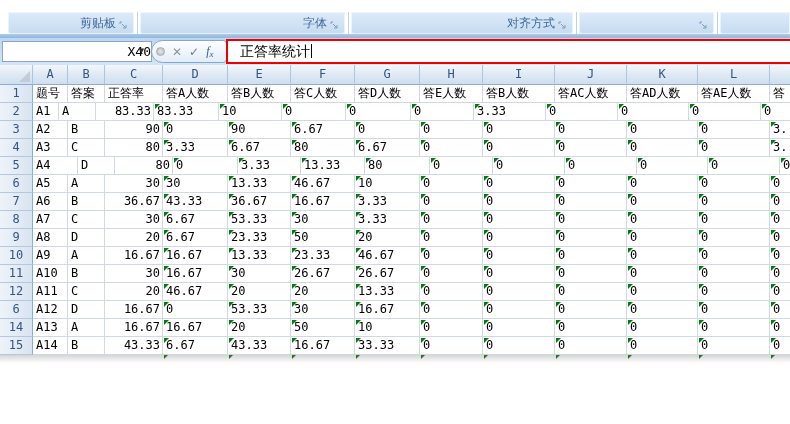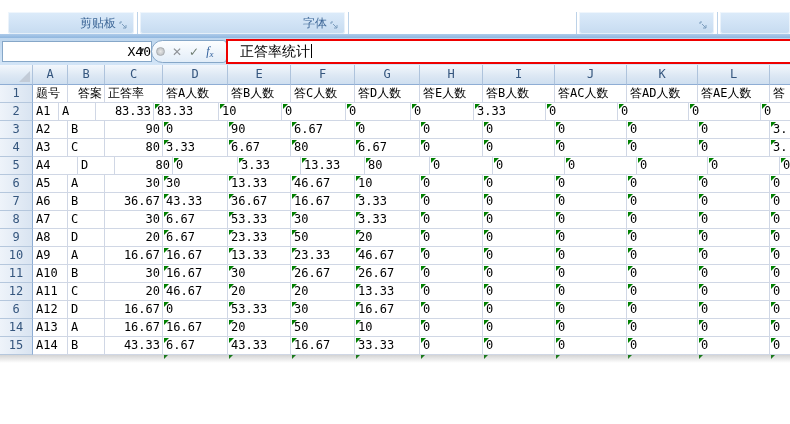--- a/index.html
+++ b/index.html
@@ -91,20 +91,29 @@
     <div class="group" style="left:140px;width:205px;">
       <span class="glabel">字体</span>
       <span class="launcher">
         <svg width="12" height="12">
             <path d="M2 4 V2 H4" stroke="#7d9ebe" stroke-width="1" fill="none"></path>
             <path d="M4 4 L8 8 M8 5 V8 H5" stroke="#7d9ebe" stroke-width="1" fill="none"></path>
           </svg>
       </span>
     </div>
     <div class="gsep" style="left:348px;"></div>
+    <div class="group" style="left:351px;width:222px;">
+      <span class="glabel">对齐方式</span>
+      <span class="launcher">
+        <svg width="12" height="12">
+            <path d="M2 4 V2 H4" stroke="#7d9ebe" stroke-width="1" fill="none"></path>
+            <path d="M4 4 L8 8 M8 5 V8 H5" stroke="#7d9ebe" stroke-width="1" fill="none"></path>
+          </svg>
+      </span>
+    </div>
     <div class="gsep" style="left:576px;"></div>
     <div class="group" style="left:579px;width:135px;">
       <span class="launcher">
         <svg width="12" height="12">
             <path d="M2 4 V2 H4" stroke="#7d9ebe" stroke-width="1" fill="none"></path>
             <path d="M4 4 L8 8 M8 5 V8 H5" stroke="#7d9ebe" stroke-width="1" fill="none"></path>
           </svg>
       </span>
     </div>
     <div class="gsep" style="left:717px;"></div>
@@ -140,21 +149,21 @@
         <div class="hcell" style="width: 72px;">I</div>
         <div class="hcell" style="width: 72px;">J</div>
         <div class="hcell" style="width: 71px;">K</div>
         <div class="hcell" style="width: 72px;">L</div>
         <div class="hcell" style="width: 72px;">M</div>
       </div>
     <div id="grid">
         <div class="grid-row">
           <div class="rowhdr">1</div>
           <div class="cell" style="width: 35px;">题号</div>
-          <div class="cell" style="width: 37px; text-align: right;">答案</div>
+          <div class="cell" style="width: 37px;">答案</div>
           <div class="cell" style="width: 58px;">正答率</div>
           <div class="cell" style="width: 65px;">答A人数</div>
           <div class="cell" style="width: 63px;">答B人数</div>
           <div class="cell" style="width: 64px;">答C人数</div>
           <div class="cell" style="width: 65px;">答D人数</div>
           <div class="cell" style="width: 63px;">答E人数</div>
           <div class="cell" style="width: 72px;">答B人数</div>
           <div class="cell" style="width: 72px;">答AC人数</div>
           <div class="cell" style="width: 71px;">答AD人数</div>
           <div class="cell" style="width: 72px;">答AE人数</div>

